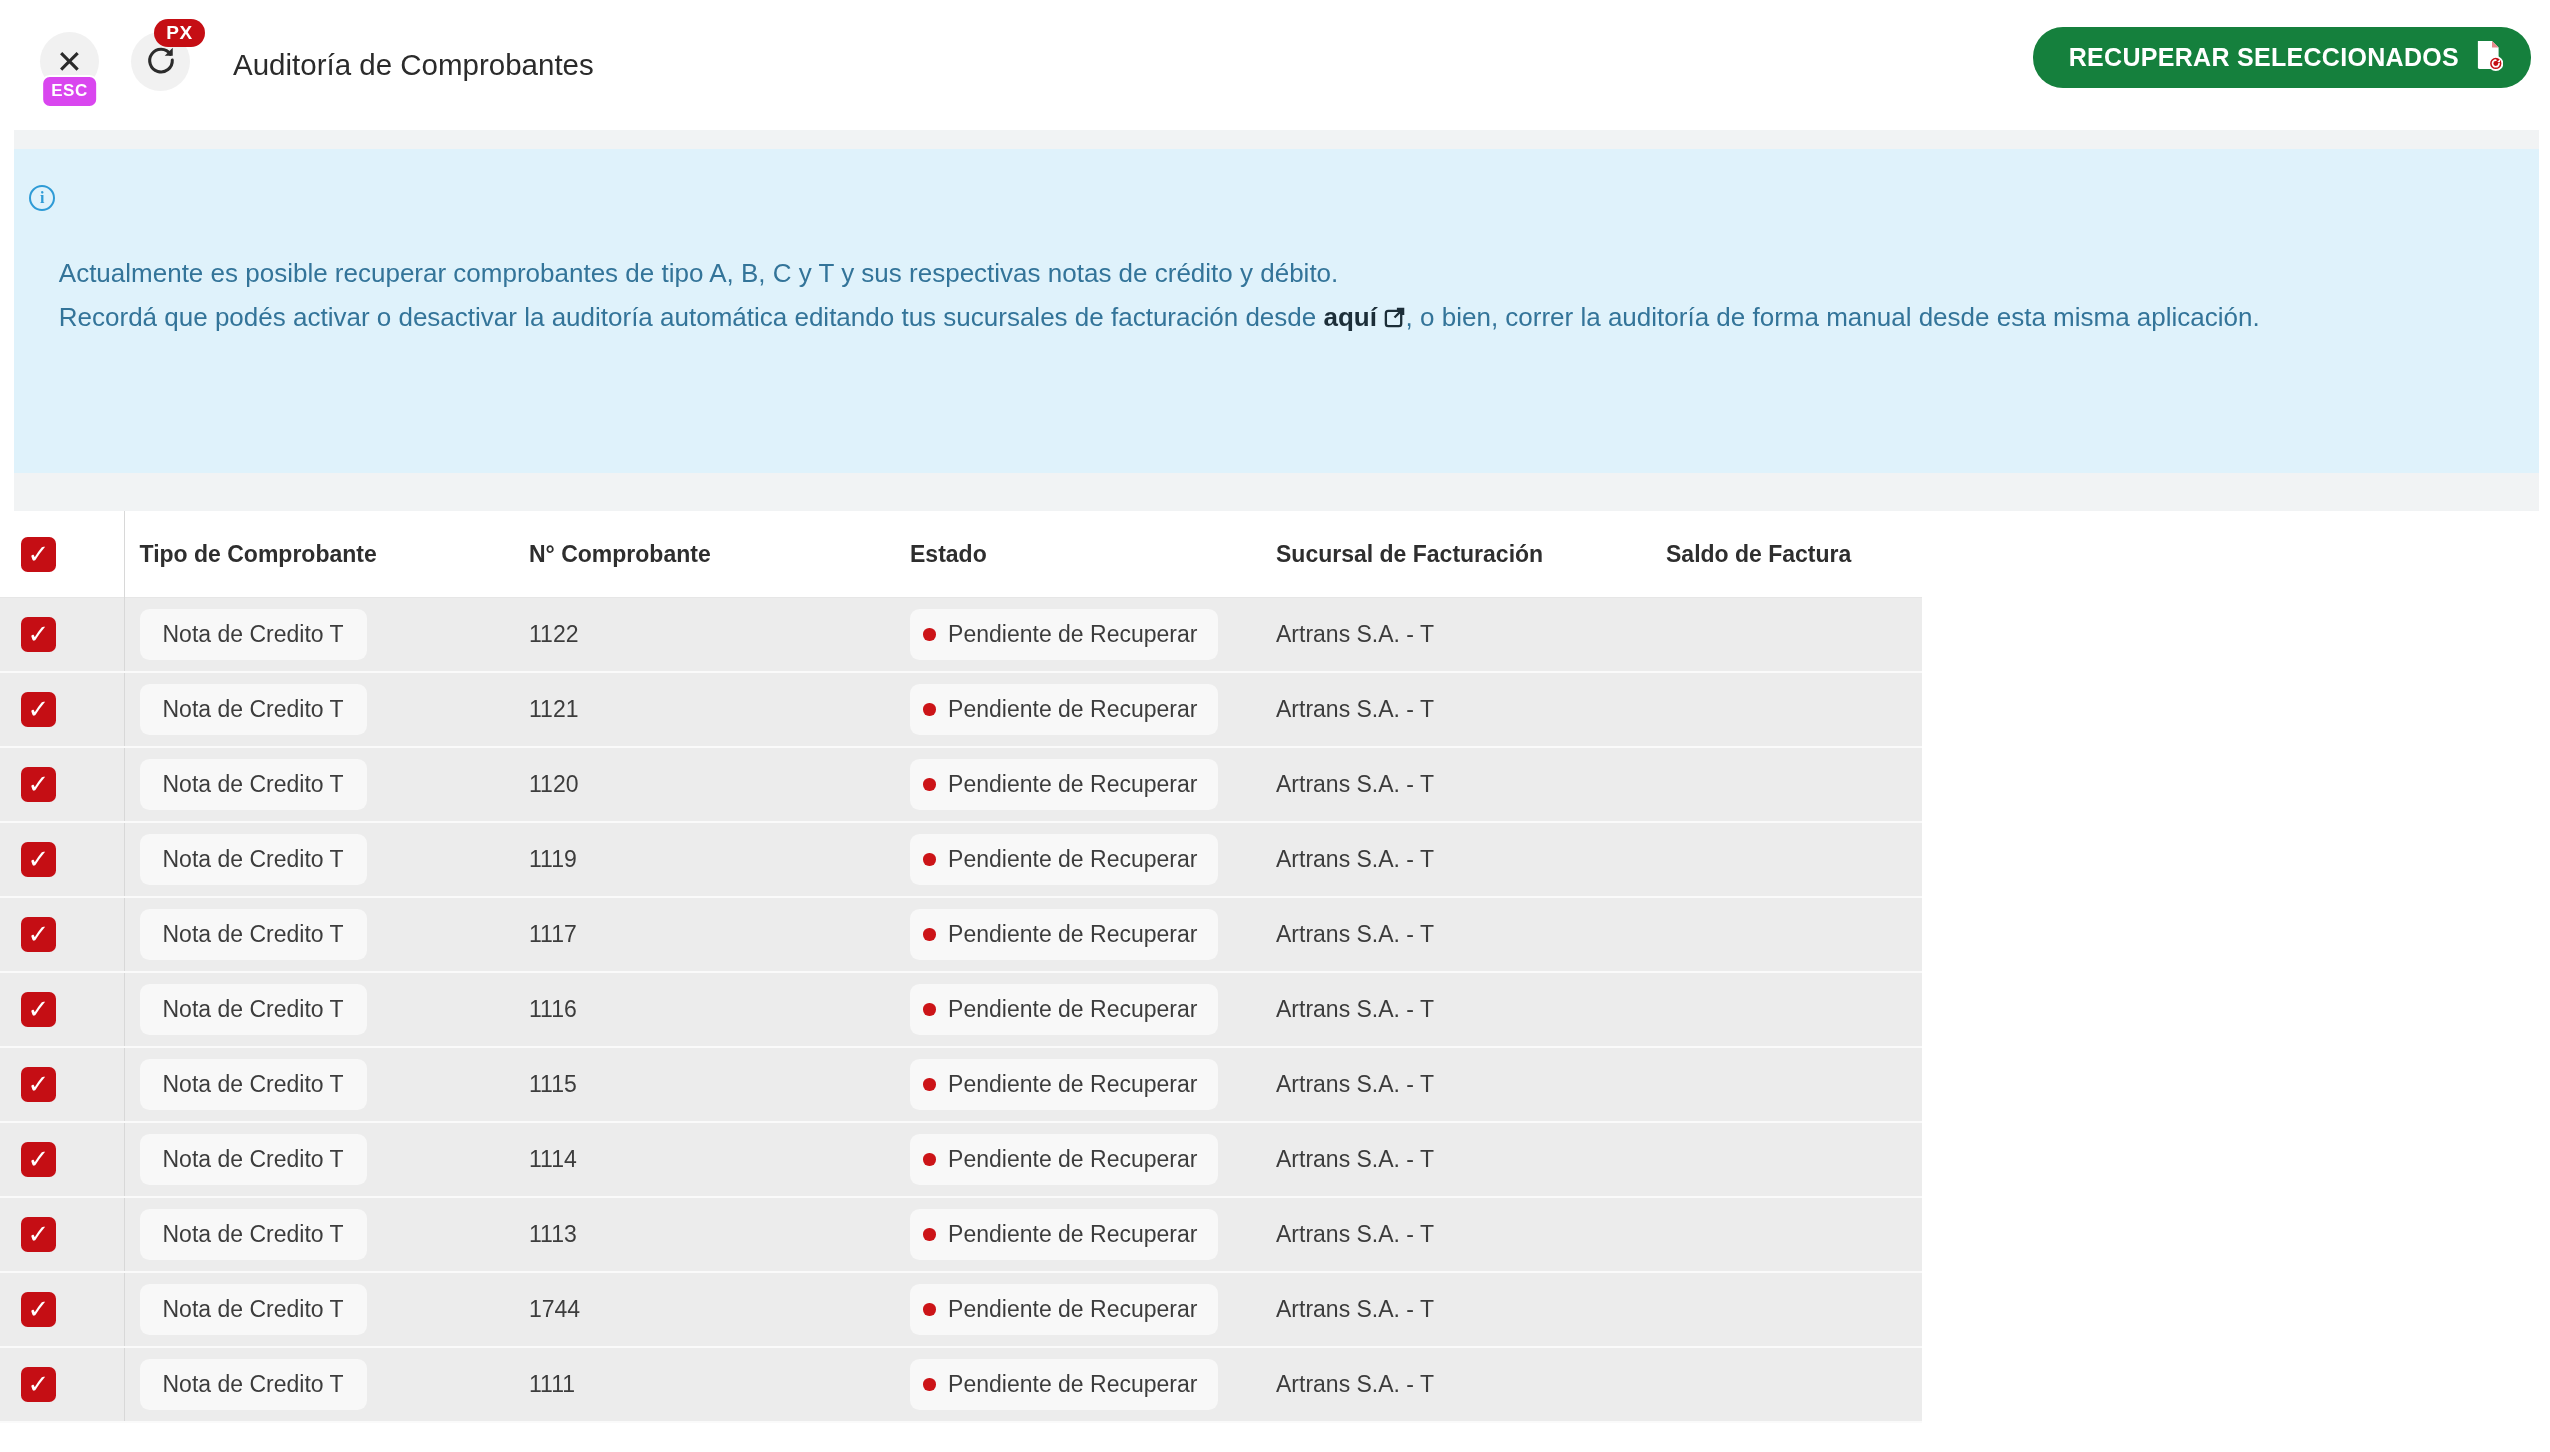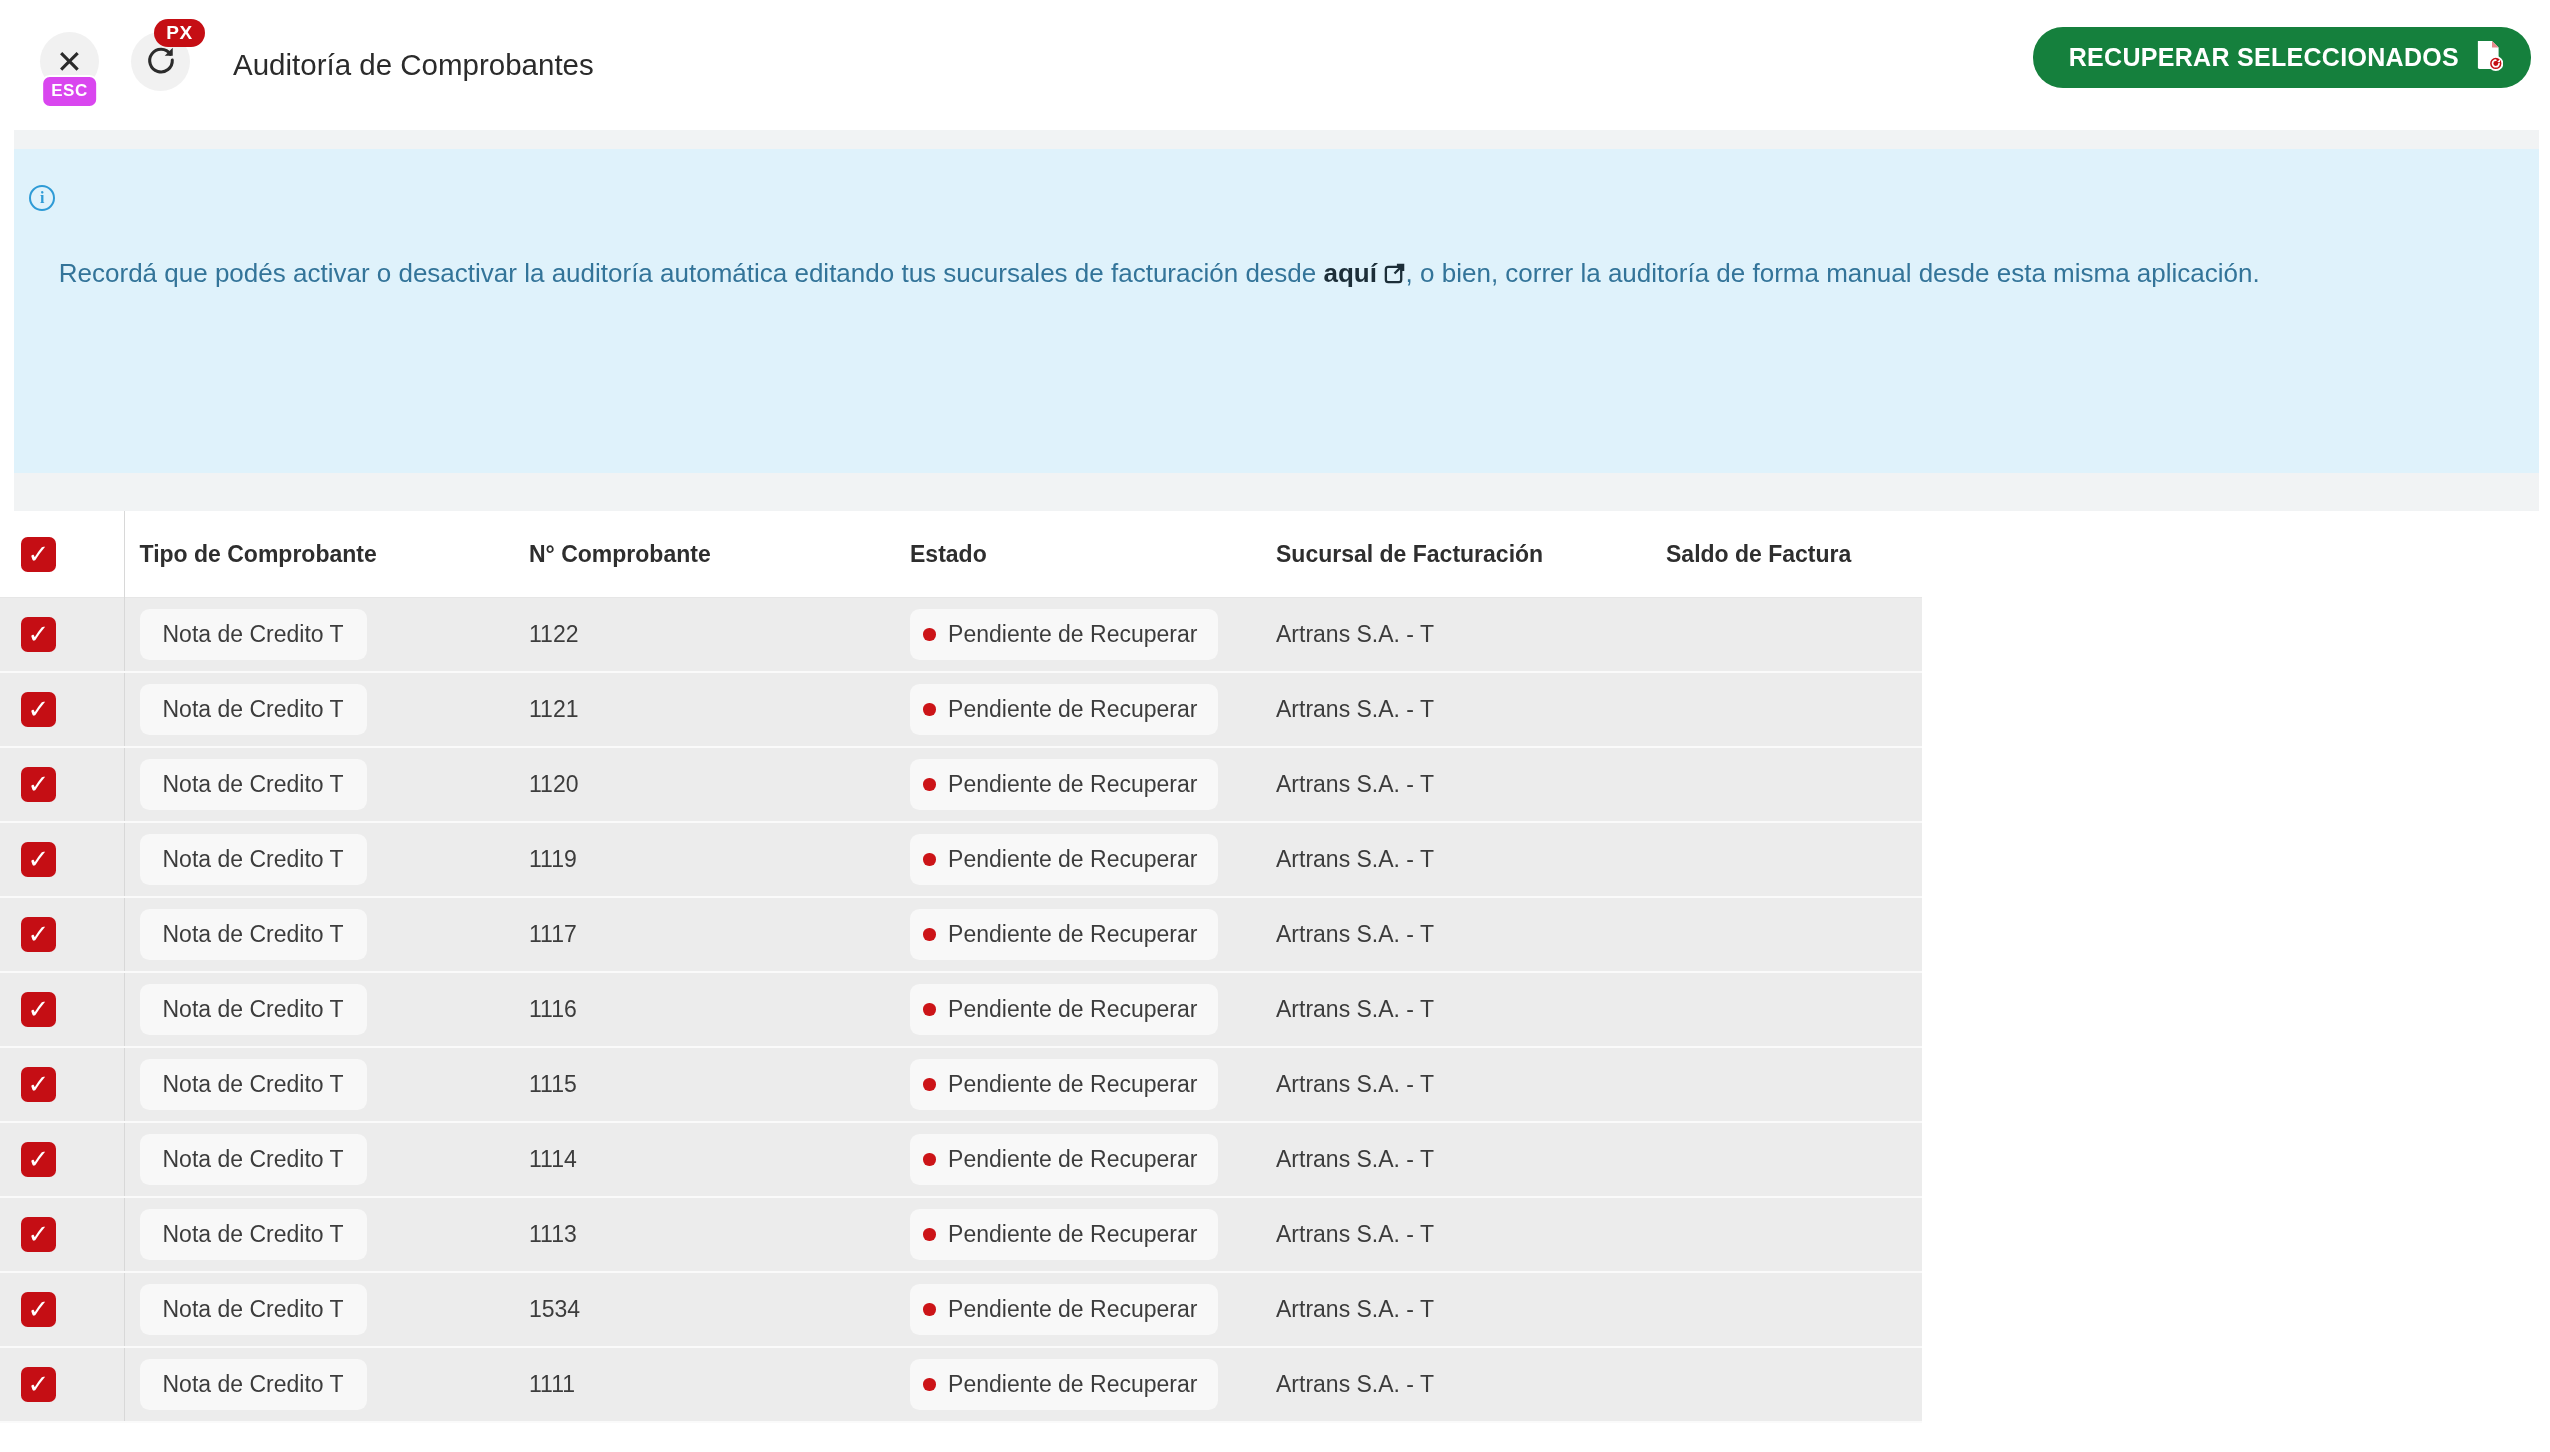--- a/index.html
+++ b/index.html
@@ -233,20 +233,21 @@
     </span>
   </button>
 </div>
 
 <div class="gray-section">
   <div class="alert">
     <div class="alert-head">
       <span class="info-icon">i</span>
     </div>
     <div class="alert-body">
+      <p><span>Actualmente es posible recuperar comprobantes de tipo A, B, C y T y sus respectivas notas de crédito y débito.</span></p>
       <p><span>Recordá que podés activar o desactivar la auditoría automática editando tus sucursales de facturación desde </span><span class="inline-link">aquí</span><span class="ext-icon"><svg width="23" height="23" viewBox="0 0 24 24" fill="none">
               <rect x="3" y="5" width="16" height="16" rx="2.5" stroke="#1c2e38" stroke-width="2.4"></rect>
               <path d="M12 12 L21 3" stroke="#1c2e38" stroke-width="2.4"></path>
               <path d="M14.5 3 H21 V9.5" stroke="#1c2e38" stroke-width="2.4" fill="none"></path>
             </svg></span><span>, o bien, correr la auditoría de forma manual desde esta misma aplicación.</span></p>
     </div>
   </div>
 </div>
 
 <div class="table-card">
@@ -387,21 +388,21 @@
               <span>Pendiente de Recuperar</span>
             </span></td>
         <td>Artrans S.A. - T</td>
         <td></td>
       </tr>
       <tr>
         <td class="cell-check">
             <span class="checkbox">✓</span>
           </td>
         <td><span class="chip">Nota de Credito T</span></td>
-        <td>1534</td>
+        <td>1744</td>
         <td><span class="status-chip">
               <span class="status-dot"></span>
               <span>Pendiente de Recuperar</span>
             </span></td>
         <td>Artrans S.A. - T</td>
         <td></td>
       </tr>
       <tr>
         <td class="cell-check">
             <span class="checkbox">✓</span>

